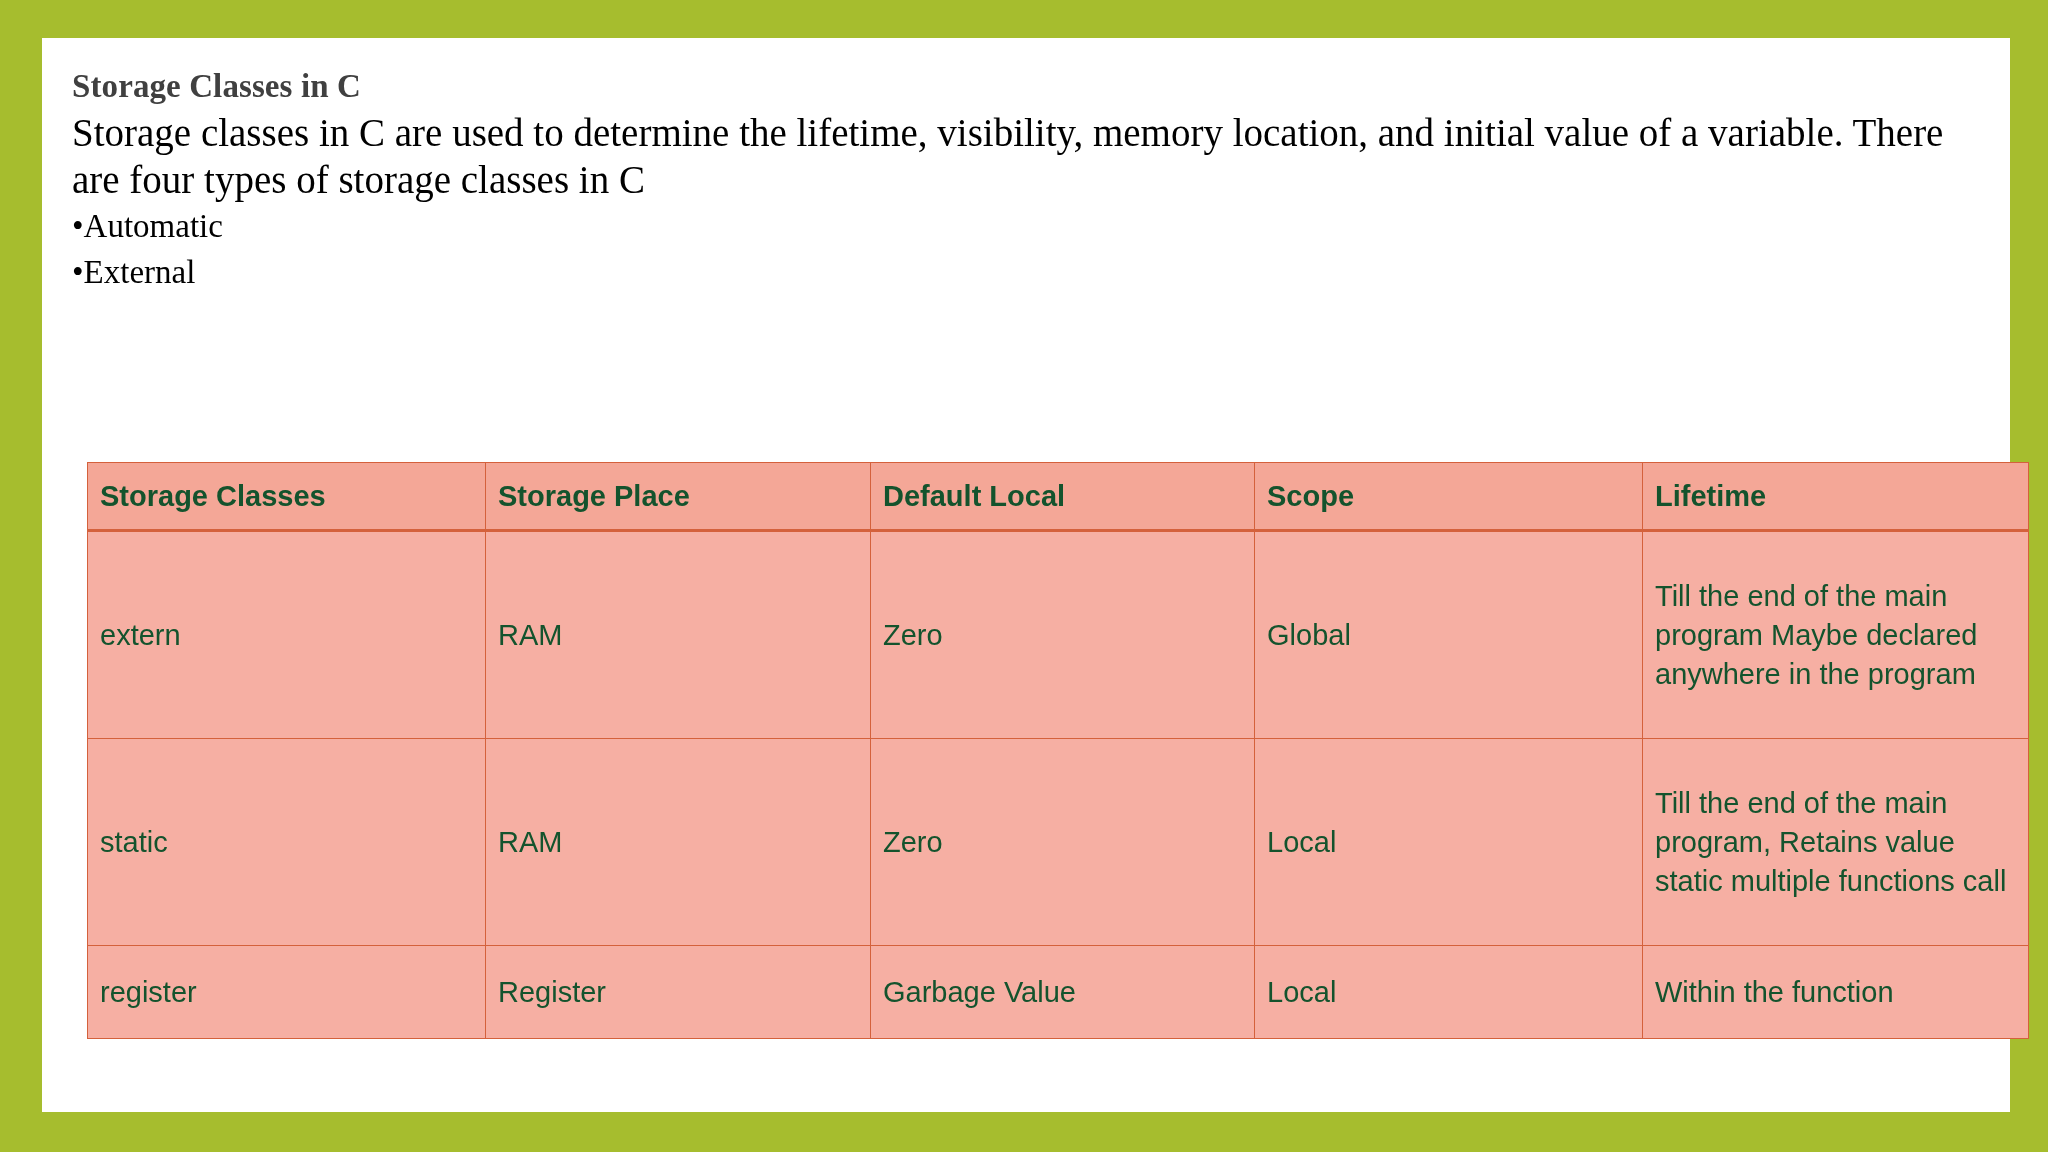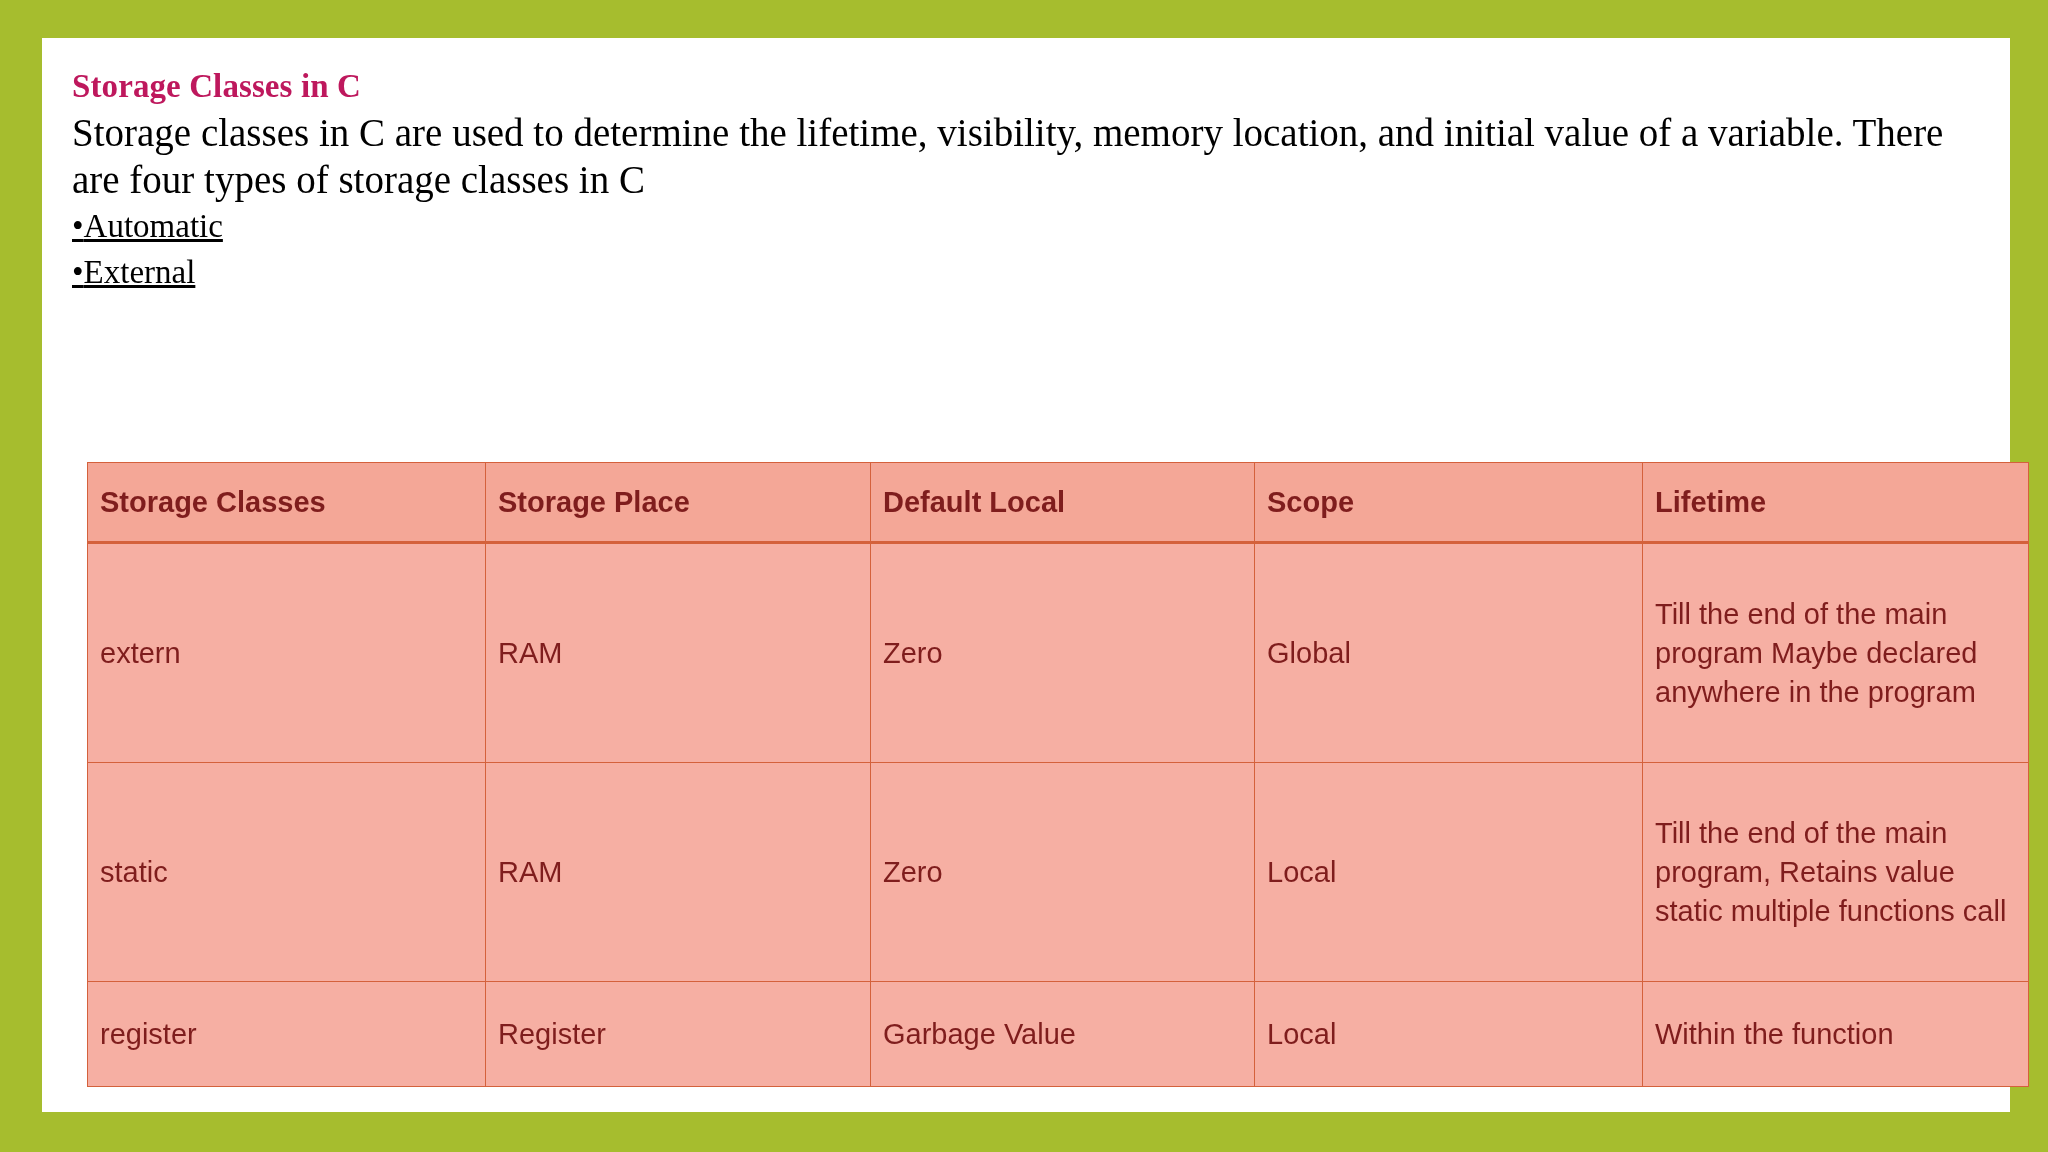--- a/index.html
+++ b/index.html
@@ -38,21 +38,21 @@
     left: 30px;
     top: 25px;
     right: 24px;
   }
 
   .title {
     font-family: "Liberation Serif", serif;
     font-weight: bold;
     font-size: 33px;
     line-height: 46px;
-    color: #be185d;
+    color: #404040;
     letter-spacing: 0.1px;
   }
 
   .para {
     font-family: "Liberation Serif", serif;
     font-size: 39px;
     line-height: 47px;
     color: #000000;
     max-width: 1910px;
   }
@@ -61,44 +61,43 @@
     font-family: "Liberation Serif", serif;
     font-size: 33px;
     line-height: 46px;
     color: #000000;
     margin: 0;
     padding: 0;
     list-style: none;
   }
   .bullets li {
     white-space: nowrap;
-    text-decoration: underline;
   }
   .bullets li .dot {
     font-family: "Liberation Serif", serif;
   }
 
   
   table.sc-table {
     position: absolute;
     left: 45px;
     top: 424px;
     width: 1941px;
     border-collapse: collapse;
     table-layout: fixed;
     font-family: "Liberation Sans", sans-serif;
   }
 
   table.sc-table td,
   table.sc-table th {
     border: 1px solid #d4613c;
-    padding: 10px 12px;
+    padding: 4px 12px;
     text-align: left;
     vertical-align: middle;
-    color: #7f1d1d;
+    color: #14532d;
     background: #f6afa3;
     font-weight: normal;
     font-size: 29px;
     line-height: 39px;
   }
 
   table.sc-table thead th {
     background: #f4a797;
     font-weight: bold;
     font-size: 29px;

